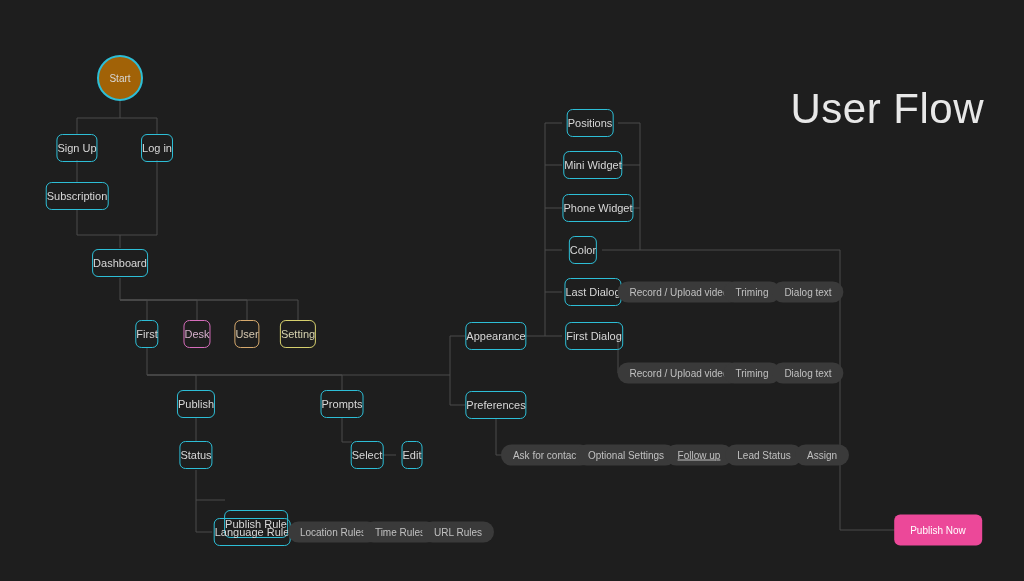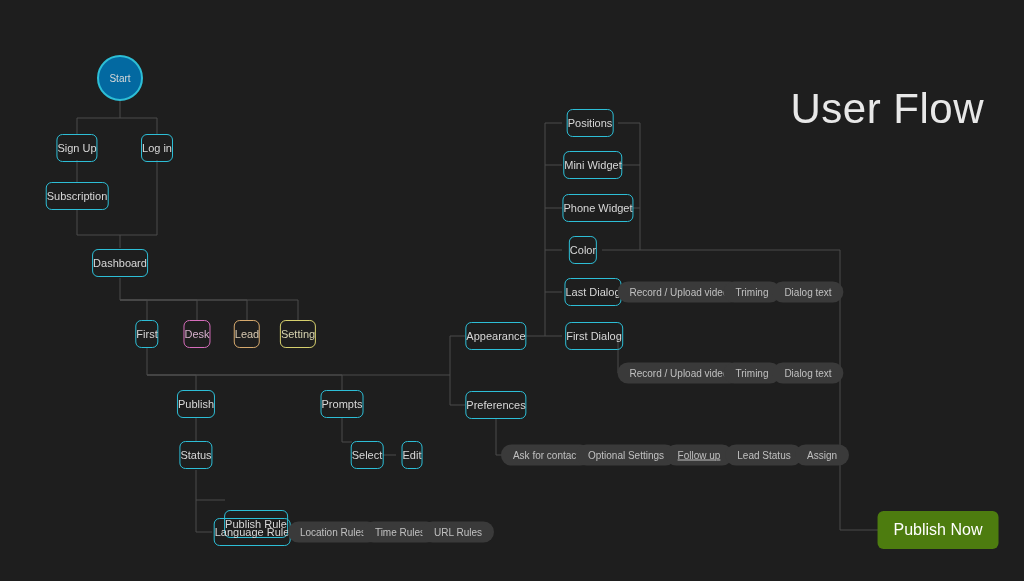--- a/index.html
+++ b/index.html
@@ -54,36 +54,36 @@
     color: #c0c0c0;
     font-size: 10px;
     transform: translate(-50%, -50%);
     white-space: nowrap;
   }
   .start {
     position: absolute;
     width: 42px;
     height: 42px;
     border-radius: 50%;
-    background: #0369a1;
+    background: #a16207;
     border: 2px solid #2dbed6;
     color: #d8d8d8;
     font-size: 10px;
     display: flex;
     align-items: center;
     justify-content: center;
     transform: translate(-50%, -50%);
   }
   .btn-publish {
     position: absolute;
-    background: #4d7c0f;
+    background: #ec4899;
     color: #fff;
     border-radius: 6px;
     padding: 10px 16px;
-    font-size: 16px;
+    font-size: 10px;
     transform: translate(-50%, -50%);
     white-space: nowrap;
   }
   .pink { border-color: #d66dbb; color: #d6b0cc; }
   .orange { border-color: #d6a96d; color: #d6c8b0; }
   .yellow { border-color: #d6d06d; color: #d6d3b0; }
 </style>
 </head>
 <body>
 
@@ -131,21 +131,21 @@
   </div>
 
 <div class="node" style="left:77px; top:148px;">Sign Up</div>
 <div class="node" style="left:157px; top:148px;">Log in</div>
 <div class="node" style="left:77px; top:196px;">Subscription</div>
 
 <div class="node" style="left:120px; top:263px;">Dashboard</div>
 
 <div class="node" style="left:147px; top:334px;">First</div>
 <div class="node pink" style="left:197px; top:334px;">Desk</div>
-<div class="node orange" style="left:247px; top:334px;">Lead</div>
+<div class="node orange" style="left:247px; top:334px;">User</div>
 <div class="node yellow" style="left:298px; top:334px;">Setting</div>
 
 <div class="node" style="left:196px; top:404px;">Publish</div>
 <div class="node" style="left:342px; top:404px;">Prompts</div>
 
 <div class="node" style="left:196px; top:455px;">Status</div>
 <div class="node" style="left:367px; top:455px;">Select</div>
 <div class="node" style="left:412px; top:455px;">Edit</div>
 
 <div class="node" style="left:256px; top:524px;">Publish Rule</div>

